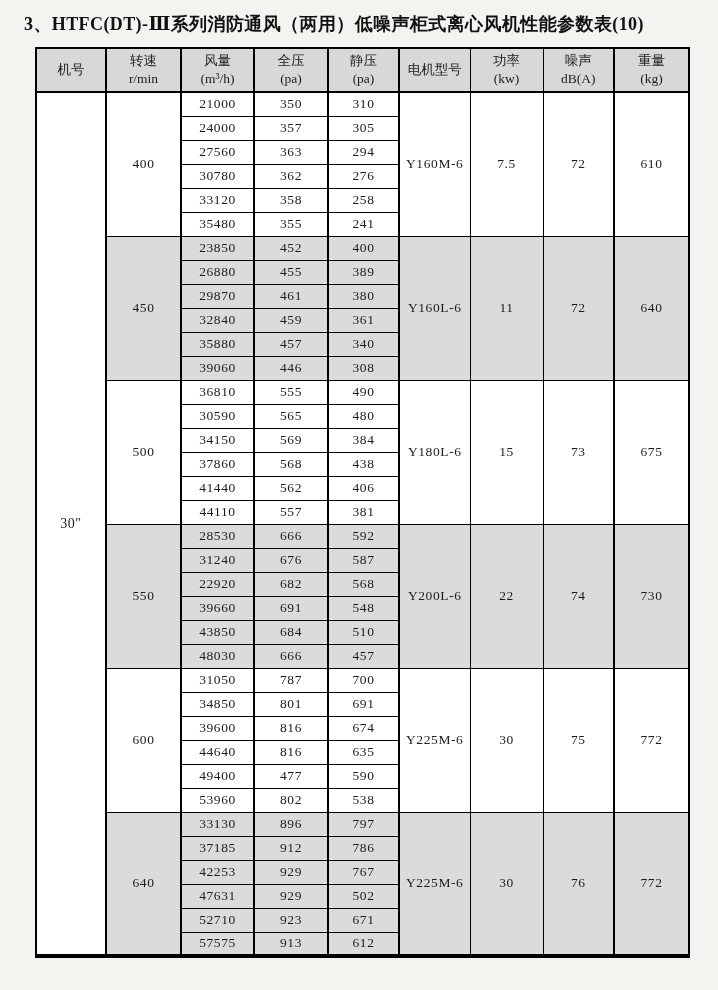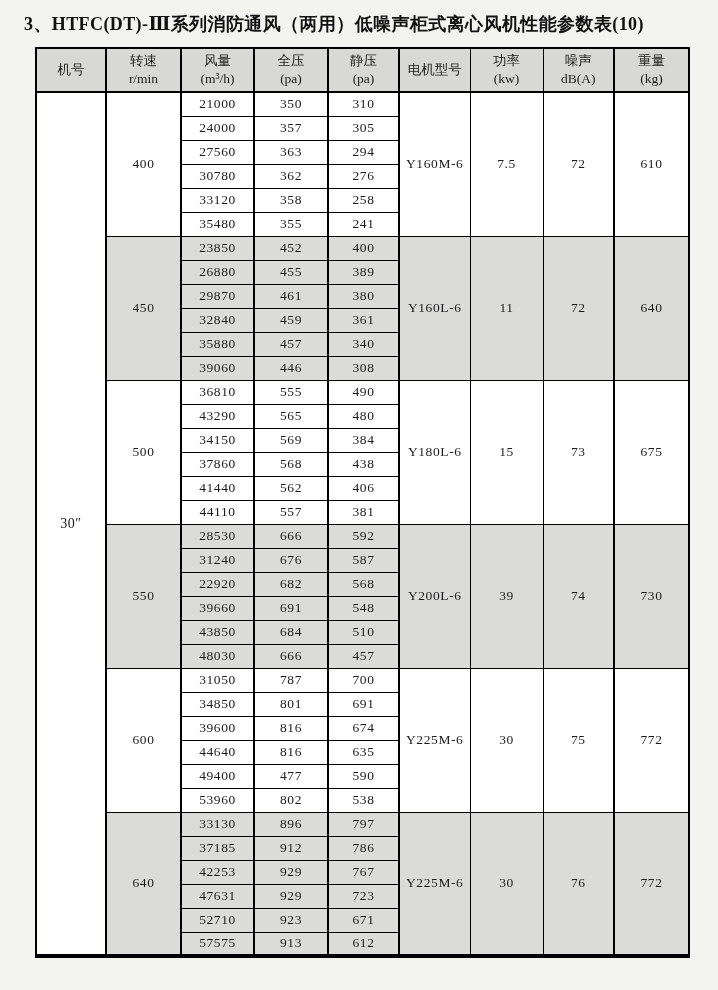--- a/index.html
+++ b/index.html
@@ -195,21 +195,21 @@
           <td class="co-speed" rowspan="6">500</td>
           <td class="co-flow">36810</td>
           <td class="co-tp">555</td>
           <td class="co-sp">490</td>
           <td class="co-motor" rowspan="6">Y180L-6</td>
           <td class="co-power" rowspan="6">15</td>
           <td class="co-noise" rowspan="6">73</td>
           <td class="co-weight" rowspan="6">675</td>
         </tr>
         <tr class="plain">
-          <td class="co-flow">43290</td>
+          <td class="co-flow">30590</td>
           <td class="co-tp">565</td>
           <td class="co-sp">480</td>
         </tr>
         <tr class="plain">
           <td class="co-flow">34150</td>
           <td class="co-tp">569</td>
           <td class="co-sp">384</td>
         </tr>
         <tr class="plain">
           <td class="co-flow">37860</td>
@@ -225,21 +225,21 @@
           <td class="co-flow">44110</td>
           <td class="co-tp">557</td>
           <td class="co-sp">381</td>
         </tr>
         <tr class="shaded">
           <td class="co-speed" rowspan="6">550</td>
           <td class="co-flow">28530</td>
           <td class="co-tp">666</td>
           <td class="co-sp">592</td>
           <td class="co-motor" rowspan="6">Y200L-6</td>
-          <td class="co-power" rowspan="6">39</td>
+          <td class="co-power" rowspan="6">22</td>
           <td class="co-noise" rowspan="6">74</td>
           <td class="co-weight" rowspan="6">730</td>
         </tr>
         <tr class="shaded">
           <td class="co-flow">31240</td>
           <td class="co-tp">676</td>
           <td class="co-sp">587</td>
         </tr>
         <tr class="shaded">
           <td class="co-flow">22920</td>
@@ -312,21 +312,21 @@
           <td class="co-sp">786</td>
         </tr>
         <tr class="shaded">
           <td class="co-flow">42253</td>
           <td class="co-tp">929</td>
           <td class="co-sp">767</td>
         </tr>
         <tr class="shaded">
           <td class="co-flow">47631</td>
           <td class="co-tp">929</td>
-          <td class="co-sp">723</td>
+          <td class="co-sp">502</td>
         </tr>
         <tr class="shaded">
           <td class="co-flow">52710</td>
           <td class="co-tp">923</td>
           <td class="co-sp">671</td>
         </tr>
         <tr class="shaded">
           <td class="co-flow">57575</td>
           <td class="co-tp">913</td>
           <td class="co-sp">612</td>

